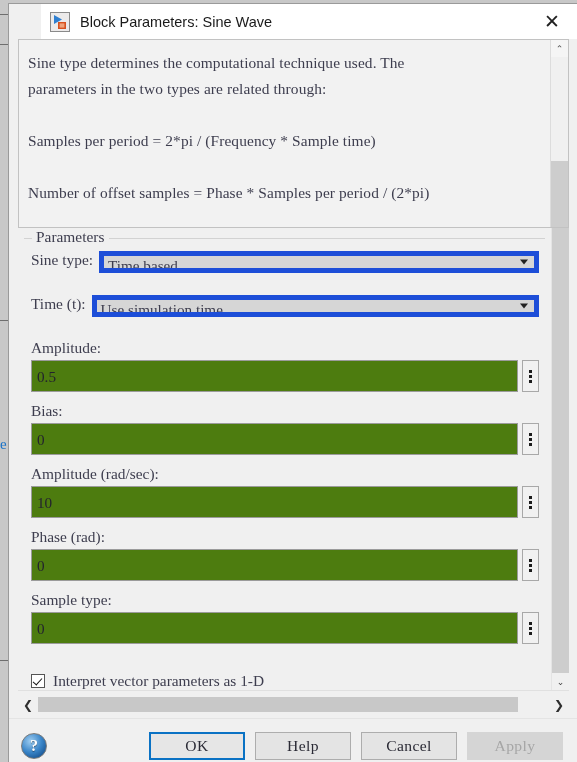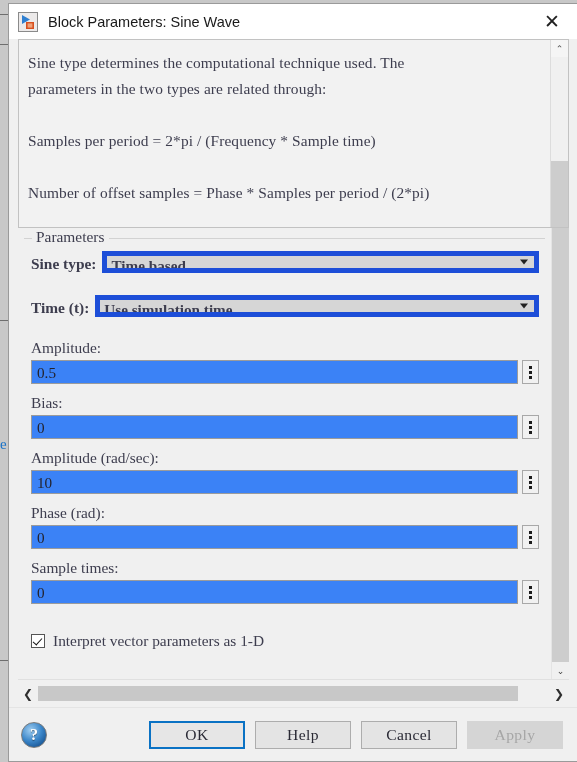--- a/index.html
+++ b/index.html
@@ -58,20 +58,21 @@
 
   
   #titlebar {
     height: 35px;
     min-height: 35px;
     background: #ffffff;
     display: flex;
     align-items: center;
     padding: 0 0 0 9px;
     box-sizing: border-box;
+    margin-left: 32px;
   }
   #titlebar .tb-icon {
     width: 20px;
     height: 20px;
     position: relative;
     flex: 0 0 auto;
     background: #e9e9e9;
     border: 1px solid #8a8a8a;
     box-sizing: border-box;
   }
@@ -200,23 +201,22 @@
     top: -11px;
     left: 8px;
     background: #f0f0f0;
     padding: 0 5px 0 4px;
     font-size: 15.4px;
     color: #3d3d4e;
   }
 
   .row {
     display: flex;
-    align-items: flex-end;
+    align-items: flex-start;
     padding: 0 6px 12px 7px;
-    font-weight: bold;
   }
   .row-label {
     font-size: 15.4px;
     color: #3d3d4e;
     white-space: nowrap;
     margin-right: 6px;
   }
   .stack-label {
     font-size: 15.4px;
     color: #3d3d4e;
@@ -255,22 +255,22 @@
   }
 
   .field-row {
     display: flex;
     align-items: stretch;
     padding: 0 6px 0 7px;
     margin-top: 3px;
   }
   .textfield {
     flex: 1 1 auto;
-    height: 24px;
-    background: #3b82f6;
+    height: 32px;
+    background: #4d7c0f;
     border: 1px solid #9b9b9b;
     box-sizing: border-box;
     font-family: "Liberation Serif", serif;
     font-size: 15.2px;
     color: #23232e;
     padding: 1px 4px 0 5px;
     line-height: 21px;
     outline: none;
   }
   .spinbtn {
@@ -533,21 +533,21 @@
           <input class="textfield" type="text" value="0" style="">
           <div class="spinbtn">
               <i></i>
               <i></i>
               <i></i>
             </div>
         </div>
 
         <div class="spacer-sm"></div>
 
-        <div class="stack-label">Sample times:</div>
+        <div class="stack-label">Sample type:</div>
         <div class="field-row">
           <input class="textfield" type="text" value="0" style="">
           <div class="spinbtn">
               <i></i>
               <i></i>
               <i></i>
             </div>
         </div>
 
         <div class="check-row">

